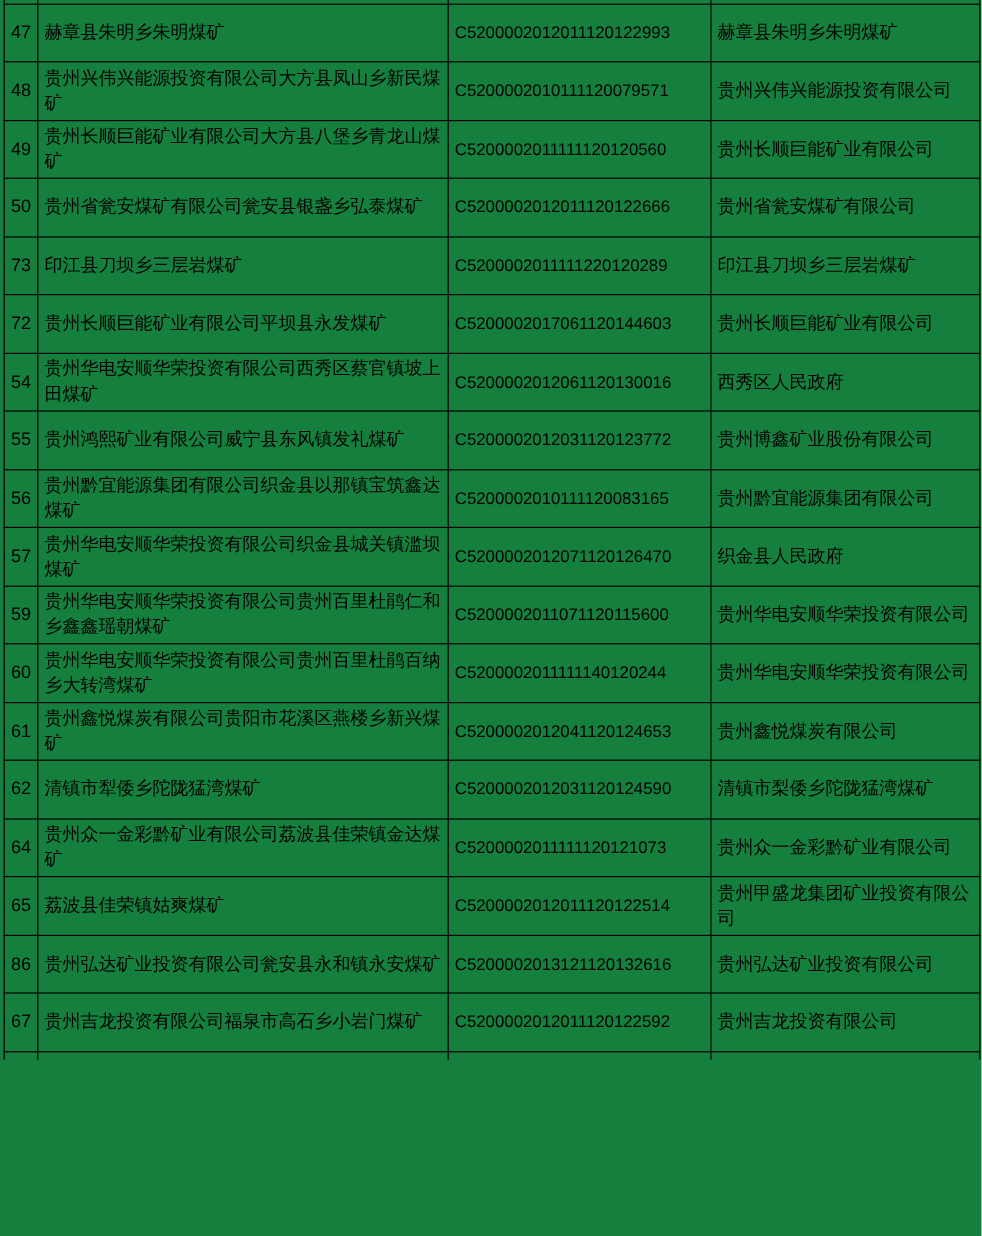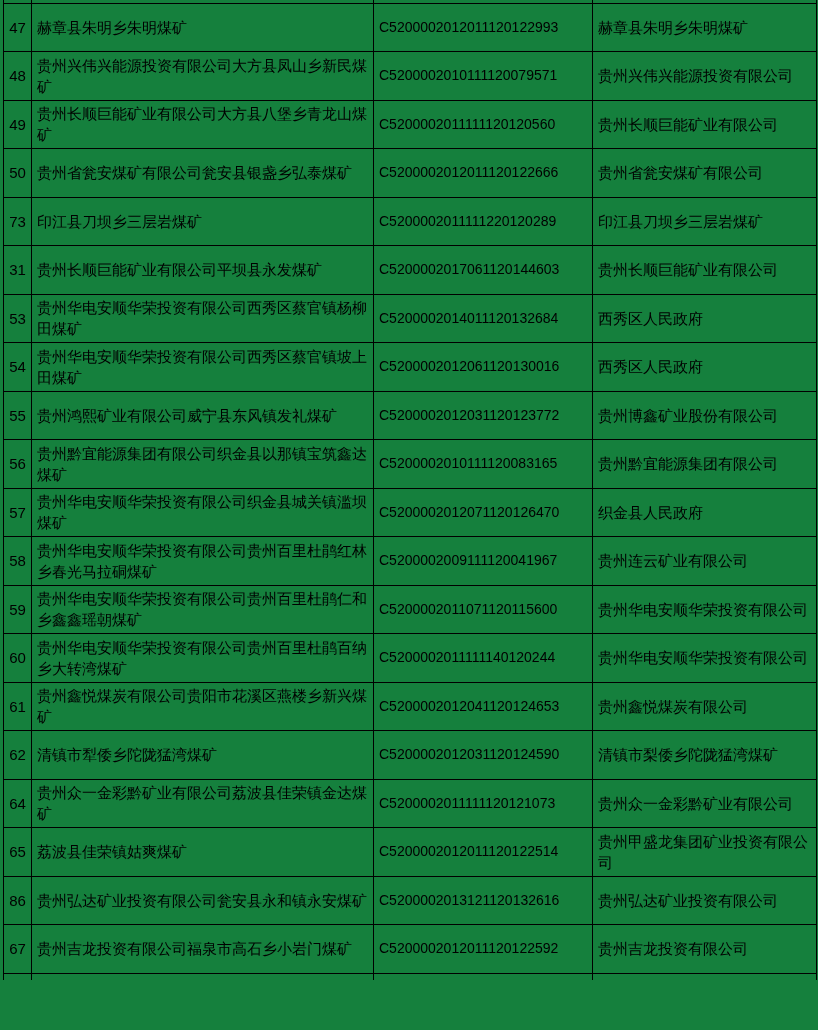--- a/index.html
+++ b/index.html
@@ -105,32 +105,26 @@
   </tr>
 
   <tr class="data-row">
     <td class="c-no">73</td>
     <td class="c-mine">印江县刀坝乡三层岩煤矿</td>
     <td class="c-code">C5200002011111220120289</td>
     <td class="c-holder">印江县刀坝乡三层岩煤矿</td>
   </tr>
 
   <tr class="data-row">
-    <td class="c-no">31</td>
+    <td class="c-no">72</td>
     <td class="c-mine">贵州长顺巨能矿业有限公司平坝县永发煤矿</td>
     <td class="c-code">C5200002017061120144603</td>
     <td class="c-holder">贵州长顺巨能矿业有限公司</td>
   </tr>
 
-  <tr class="data-row">
-    <td class="c-no">53</td>
-    <td class="c-mine">贵州华电安顺华荣投资有限公司西秀区蔡官镇杨柳田煤矿</td>
-    <td class="c-code">C5200002014011120132684</td>
-    <td class="c-holder">西秀区人民政府</td>
-  </tr>
 
   <tr class="data-row">
     <td class="c-no">54</td>
     <td class="c-mine">贵州华电安顺华荣投资有限公司西秀区蔡官镇坡上田煤矿</td>
     <td class="c-code">C5200002012061120130016</td>
     <td class="c-holder">西秀区人民政府</td>
   </tr>
 
   <tr class="data-row">
     <td class="c-no">55</td>
@@ -146,26 +140,20 @@
     <td class="c-holder">贵州黔宜能源集团有限公司</td>
   </tr>
 
   <tr class="data-row">
     <td class="c-no">57</td>
     <td class="c-mine">贵州华电安顺华荣投资有限公司织金县城关镇滥坝煤矿</td>
     <td class="c-code">C5200002012071120126470</td>
     <td class="c-holder">织金县人民政府</td>
   </tr>
 
-  <tr class="data-row">
-    <td class="c-no">58</td>
-    <td class="c-mine">贵州华电安顺华荣投资有限公司贵州百里杜鹃红林乡春光马拉硐煤矿</td>
-    <td class="c-code">C5200002009111120041967</td>
-    <td class="c-holder">贵州连云矿业有限公司</td>
-  </tr>
 
   <tr class="data-row">
     <td class="c-no">59</td>
     <td class="c-mine">贵州华电安顺华荣投资有限公司贵州百里杜鹃仁和乡鑫鑫瑶朝煤矿</td>
     <td class="c-code">C5200002011071120115600</td>
     <td class="c-holder">贵州华电安顺华荣投资有限公司</td>
   </tr>
 
   <tr class="data-row">
     <td class="c-no">60</td>

